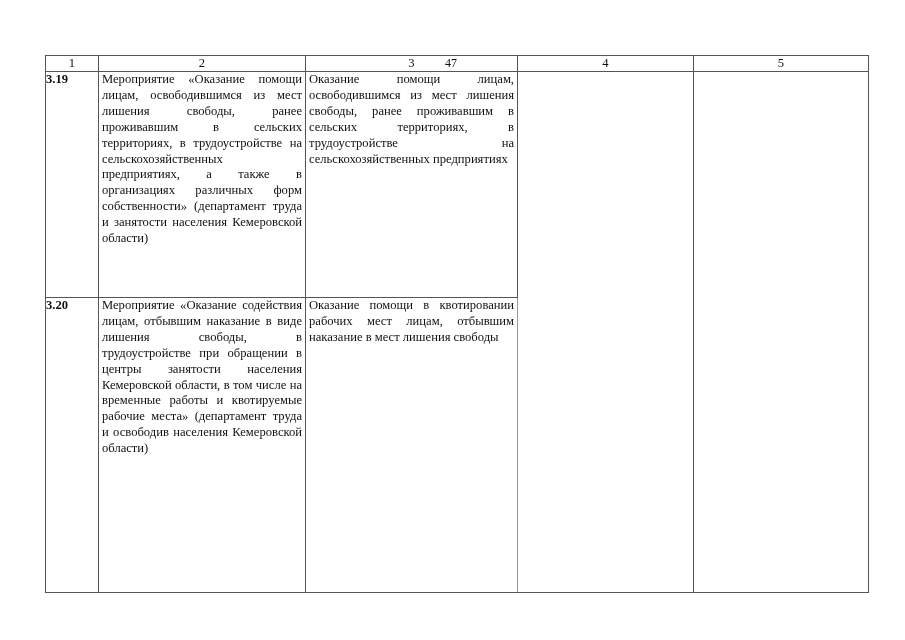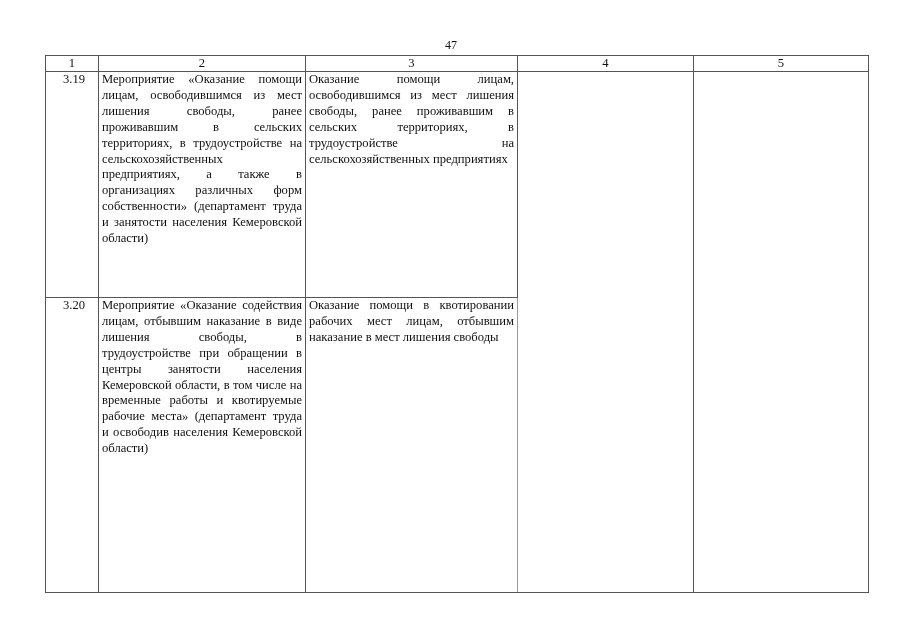--- a/index.html
+++ b/index.html
@@ -1,27 +1,27 @@
 <!DOCTYPE html>
 <html><head>
 <meta charset="utf-8">
 <style>
   html, body { margin: 0; padding: 0; background: #ffffff; }
   body { width: 905px; height: 640px; position: relative; overflow: hidden;
          font-family: "Liberation Serif", "DejaVu Serif", serif; color: #111; }
-  .page-number { position: absolute; left: 445px; top: 38px; font-size: 12px; }
+  .page-number { position: absolute; left: 445px; top: 56px; font-size: 12px; }
   table.doc {
     position: absolute; left: 45px; top: 55px;
     width: 823px; height: 537px;
     border-collapse: collapse; table-layout: fixed;
     font-size: 12.6px; line-height: 15.9px;
   }
   table.doc td, table.doc th { border: 1px solid #555; vertical-align: top; padding: 0; }
   table.doc th { font-weight: normal; text-align: center; height: 15px; line-height: 14px; }
-  td.num { text-align: right; padding-right: 13px !important; padding-top: 0; }
+  td.num { padding-right: 13px !important; padding-top: 0; font-weight: bold; }
   td.text { text-align: justify; padding: 0 3px 0 3px !important; }
   .bl-light { border-left-color: #9a9a9a !important; }
   .cell-text { display: block; }
   tr.r319 td { height: 225px; }
   tr.r320 td { height: 294px; }
 </style>
 </head>
 <body>
 
 <div class="page-number">47</div>

